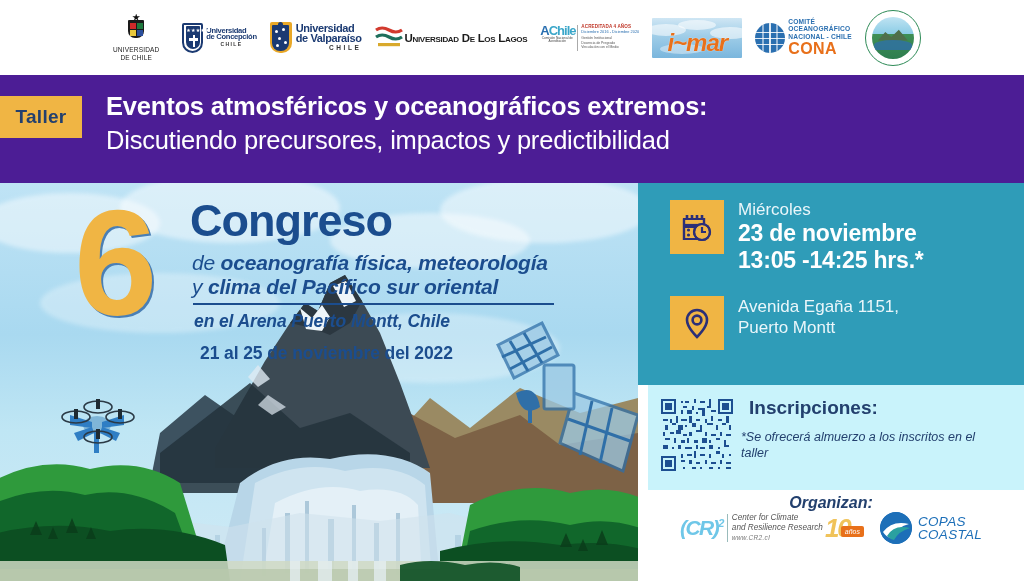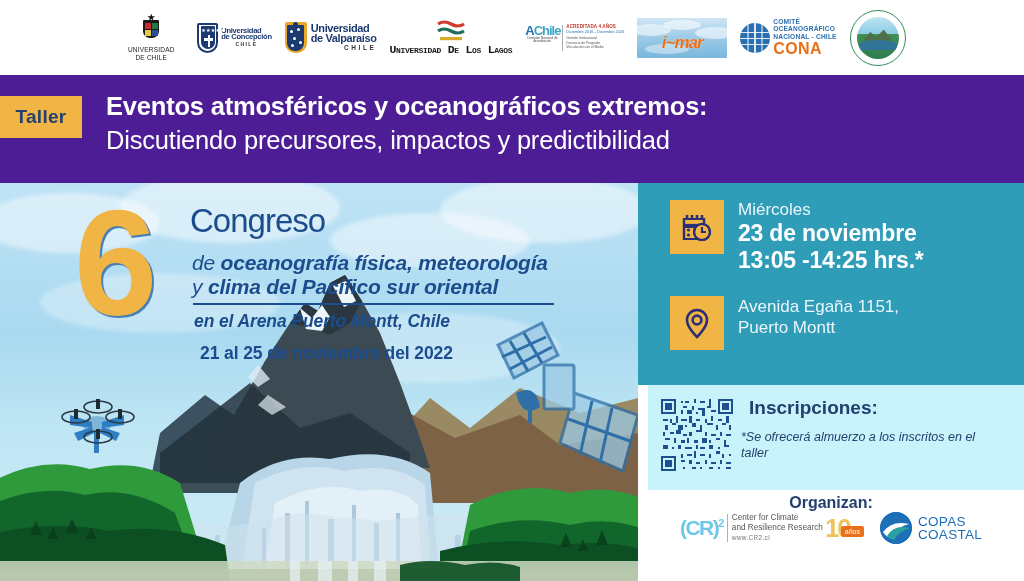--- a/index.html
+++ b/index.html
@@ -76,21 +76,21 @@
   .uv .crest .fld i:nth-child(3){left:6px;top:12px;}
   .uv .crest .fld i:nth-child(4){left:12px;top:16px;}
   .uv .crest .fld i:nth-child(5){left:4px;top:19px;}
   .uv .crest .dot{position:absolute;left:8.5px;top:-0.5px;width:5px;height:5px;background:#1b3a72;border-radius:50%;}
   .uv .txt{line-height:10px;}
   .uv .t1{font-size:11px;font-weight:bold;color:#1b3a72;letter-spacing:-.4px;}
   .uv .t2{font-size:11px;font-weight:bold;color:#1b3a72;letter-spacing:-.4px;}
   .uv .t3{font-size:6.5px;font-weight:bold;color:#333;letter-spacing:2.6px;text-align:right;}
 
   
-  .ull{flex-direction:column;font-family:Liberation Mono, monospace;}
+  .ull{flex-direction:row;}
   .ull .waves{width:30px;height:22px;position:relative;margin:0 auto 1px;}
   .ull .waves svg{display:block;}
   .ull .t1{font-size:11.5px;color:#1b1b1b;letter-spacing:-.3px;font-variant:small-caps;font-weight:600;}
 
   
   .acr{gap:3px;align-items:flex-start;}
   .acr .cna{width:34px;text-align:center;}
   .acr .cna .mark{font-size:13px;font-weight:bold;color:#2a6fb0;letter-spacing:-1px;line-height:11px;}
   .acr .cna .mark span{color:#3aa6c9;}
   .acr .cna .sub{font-size:3.2px;color:#444;line-height:3.6px;margin-top:1px;}
@@ -102,21 +102,21 @@
 
   
   .imar{flex-direction:column;width:90px;height:40px;position:relative;}
   .imar .bg{
     position:absolute;inset:0;background:
       linear-gradient(180deg,#cfe6f4 0%,#9fcde8 45%,#7ab6dd 100%);
     border-radius:1px;overflow:hidden;
   }
   .imar .bg .w{position:absolute;background:#ffffff;opacity:.55;border-radius:50%;}
   .imar .txt{
-    position:relative;font-size:17px;font-weight:bold;color:#e8701a;letter-spacing:-1px;
+    position:relative;font-size:24px;font-weight:bold;color:#e8701a;letter-spacing:-1px;
     text-shadow:0 0 1px #fff;margin-top:10px;font-style:italic;
   }
 
   
   .cona{gap:3px;}
   .cona .globe{width:30px;height:30px;border-radius:50%;background:#2a6fb0;position:relative;overflow:hidden;}
   .cona .globe .ln{position:absolute;background:#ffffff;opacity:.85;}
   .cona .txt{line-height:7.5px;}
   .cona .c1{font-size:6.6px;font-weight:bold;color:#2a6fb0;letter-spacing:.2px;}
   .cona .c2{font-size:16px;font-weight:bold;color:#e8701a;letter-spacing:.4px;line-height:16px;margin-top:1px;}
@@ -161,21 +161,21 @@
   }
   .scene .cloud{position:absolute;background:#ffffff;opacity:.45;border-radius:50%;filter:blur(2px);}
   .scene svg{position:absolute;left:0;top:0;}
 
   .congtext{position:absolute;left:0;top:183px;width:638px;height:200px;}
   .six{
     position:absolute;left:74px;top:5px;font-size:150px;font-weight:bold;color:#f0b544;
     line-height:150px;text-shadow:2px 2px 0 #4a7fb5;font-family:"Liberation Sans", sans-serif;
   }
   .congreso{
-    position:absolute;left:190px;top:15px;font-size:33px;font-weight:normal;color:#1b4d8e;
+    position:absolute;left:190px;top:15px;font-size:45px;font-weight:bold;color:#1b4d8e;
     letter-spacing:-1px;line-height:45px;
   }
   .sub1{
     position:absolute;left:192px;top:68px;font-size:21px;color:#1b4d8e;font-style:italic;
     letter-spacing:-.2px;white-space:nowrap;
   }
   .sub1 b{font-weight:bold;}
   .sub2{
     position:absolute;left:192px;top:92px;font-size:21px;color:#1b4d8e;font-style:italic;
     letter-spacing:-.2px;white-space:nowrap;
@@ -213,21 +213,21 @@
     position:absolute;left:648px;top:385px;width:376px;height:105px;background:#c9f3fb;
   }
   .qr{position:absolute;left:13px;top:14px;width:72px;height:72px;}
   .qrlbl{position:absolute;left:101px;top:12px;font-size:19px;font-weight:bold;color:#23406e;}
   .qrnote{
     position:absolute;left:93px;top:44px;width:250px;font-size:12.5px;color:#23406e;
     font-style:italic;line-height:16px;
   }
 
   
-  .orgwrap{position:absolute;left:638px;top:490px;width:386px;height:91px;background:#ffffff;}
+  .orgwrap{position:absolute;left:638px;top:490px;width:386px;height:91px;background:#ffffff;font-style:italic;}
   .orgtitle{
     position:absolute;left:0;right:0;top:4px;text-align:center;font-size:16px;font-weight:bold;color:#23406e;
   }
   .orglogos{position:absolute;left:0;right:0;top:22px;display:flex;align-items:center;justify-content:center;gap:16px;}
 
   .cr2{display:flex;align-items:center;gap:4px;}
   .cr2 .mark{font-size:21px;font-weight:bold;color:#6fc7e8;letter-spacing:-1.5px;}
   .cr2 .mark sup{font-size:11px;}
   .cr2 .bar{width:1px;height:28px;background:#9bb;}
   .cr2 .txt{line-height:9.5px;}

